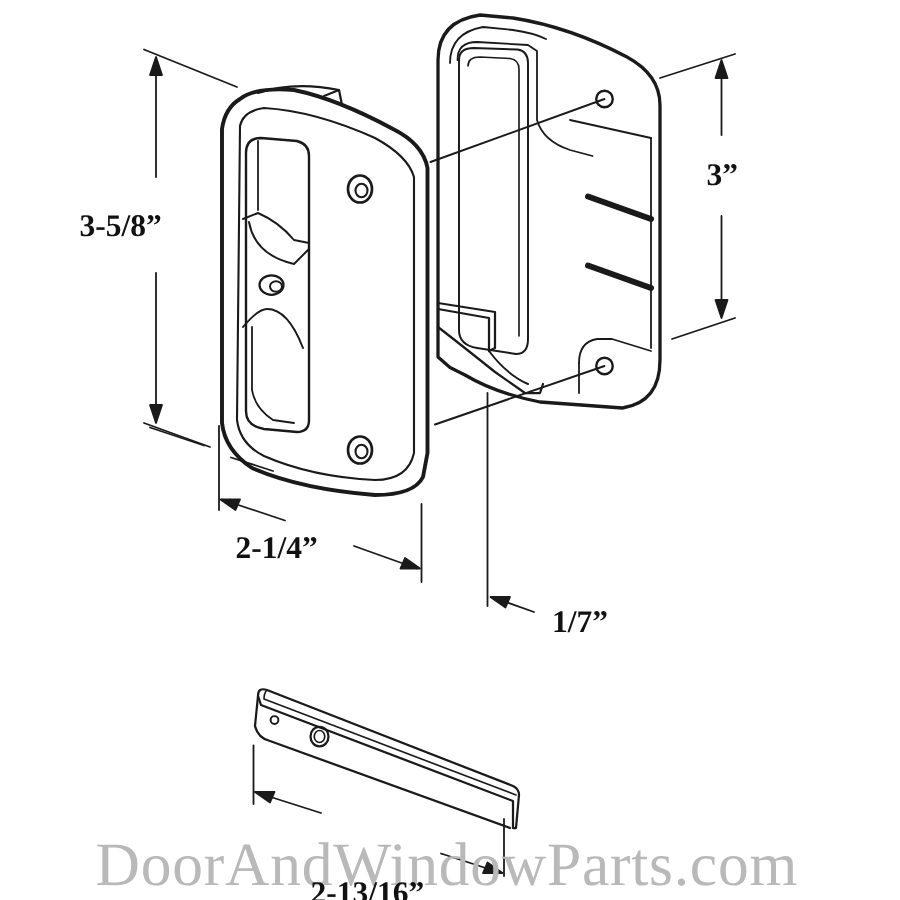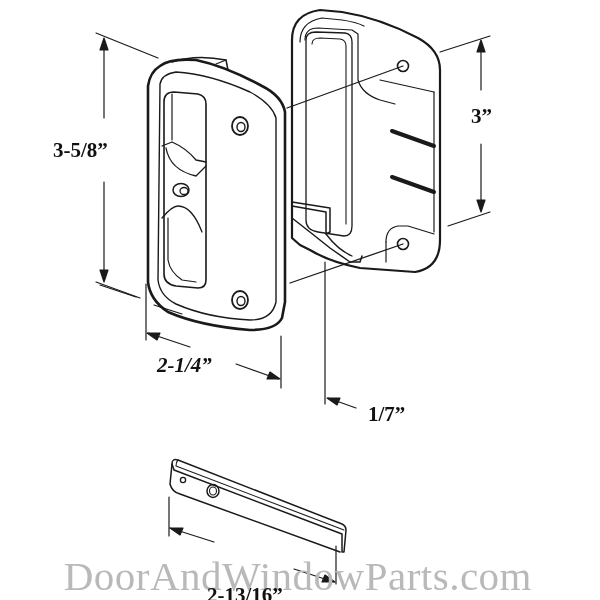--- a/index.html
+++ b/index.html
@@ -143,15 +143,15 @@
       <path d="M170 528 L183 528 L180 535 Z" fill="#1a1a1a"></path>
       <path d="M335 582 L322 582 L325 575 Z" fill="#1a1a1a"></path>
     </g>
   </g>
 </svg>
 
 <div class="watermark">DoorAndWindowParts.com</div>
 
 <div class="dim-label" style="left:53px; top:140px;">3-5/8”</div>
 <div class="dim-label" style="left:471px; top:106px;">3”</div>
-<div class="dim-label" style="left:157px; top:355px;font-style:italic;">2-1/4”</div>
+<div class="dim-label" style="left:157px; top:355px;">2-1/4”</div>
 <div class="dim-label" style="left:368px; top:404px;">1/7”</div>
 <div class="dim-label" style="left:207px; top:545px;margin-top:40px;">2-13/16”</div>
 
 </body></html>

